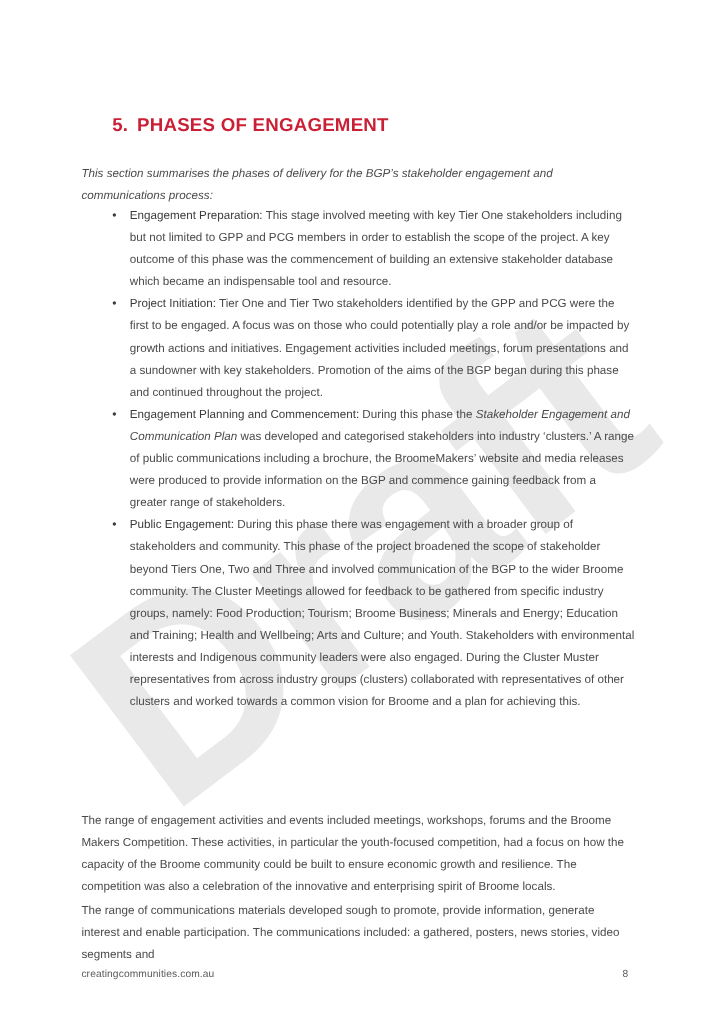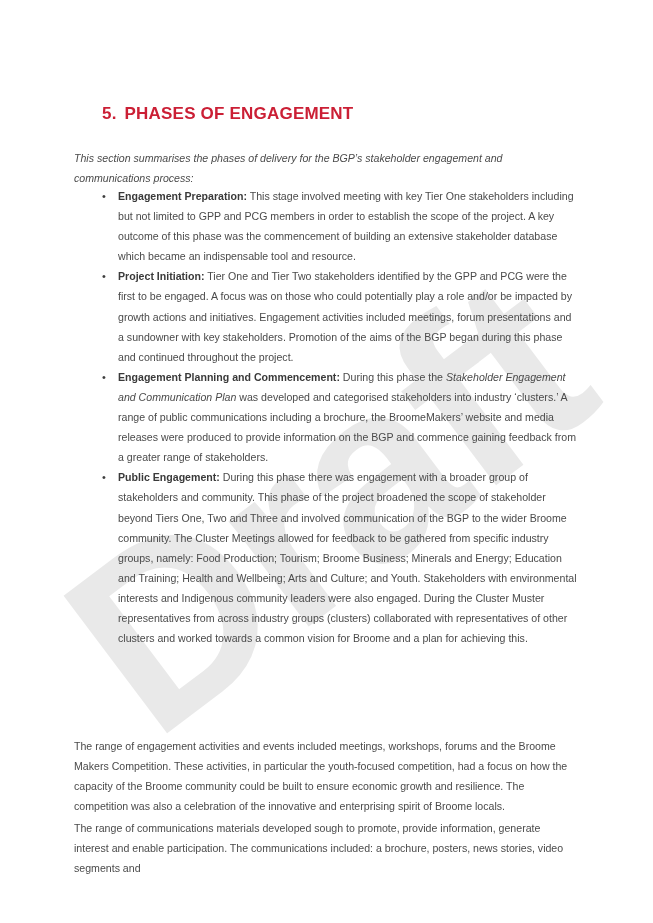--- a/index.html
+++ b/index.html
@@ -99,21 +99,21 @@
   .bullets li::before {
     content: "\2022";
     position: absolute;
     left: 28px;
     top: 0;
     font-size: 11px;
     color: #3d3d3d;
     line-height: 20.1px;
   }
   .bullets b {
-    font-weight: 700;
+    font-weight: 400;
     color: #3a3a3a;
   }
   .bullets i, .body-block i {
     font-style: italic;
   }
 
   .para-a { top: 724px; margin-top: 12px; }
   .para-b { top: 818px; }
 
   
@@ -168,18 +168,22 @@
       <li>
         <b>Engagement Planning and Commencement:</b><span> During this phase the </span><i>Stakeholder Engagement and Communication Plan</i><span> was developed and categorised stakeholders into industry ‘clusters.’ A range of public communications including a brochure, the BroomeMakers’ website and media releases were produced to provide information on the BGP and commence gaining feedback from a greater range of stakeholders.</span>
       </li>
       <li>
         <b>Public Engagement:</b><span> During this phase there was engagement with a broader group of stakeholders and community. This phase of the project broadened the scope of stakeholder beyond Tiers One, Two and Three and involved communication of the BGP to the wider Broome community. The Cluster Meetings allowed for feedback to be gathered from specific industry groups, namely: Food Production; Tourism; Broome Business; Minerals and Energy; Education and Training; Health and Wellbeing; Arts and Culture; and Youth. Stakeholders with environmental interests and Indigenous community leaders were also engaged. During the Cluster Muster representatives from across industry groups (clusters) collaborated with representatives of other clusters and worked towards a common vision for Broome and a plan for achieving this.</span>
       </li>
     </ul>
 
     <div class="body-block para-a">The range of engagement activities and events included meetings, workshops, forums and the Broome Makers Competition. These activities, in particular the youth-focused competition, had a focus on how the capacity of the Broome community could be built to ensure economic growth and resilience. The competition was also a celebration of the innovative and enterprising spirit of Broome locals.</div>
 
-    <div class="body-block para-b">The range of communications materials developed sough to promote, provide information, generate interest and enable participation. The communications included: a brochure, posters, news stories, video segments and</div>
+    <div class="body-block para-b">The range of communications materials developed sough to promote, provide information, generate interest and enable participation. The communications included: a gathered, posters, news stories, video segments and</div>
 
   </div>
 
+  <div class="footer">
+    <div class="footer-left">creatingcommunities.com.au</div>
+    <div class="footer-right">8</div>
+  </div>
 
 </div>
 
 </body></html>

